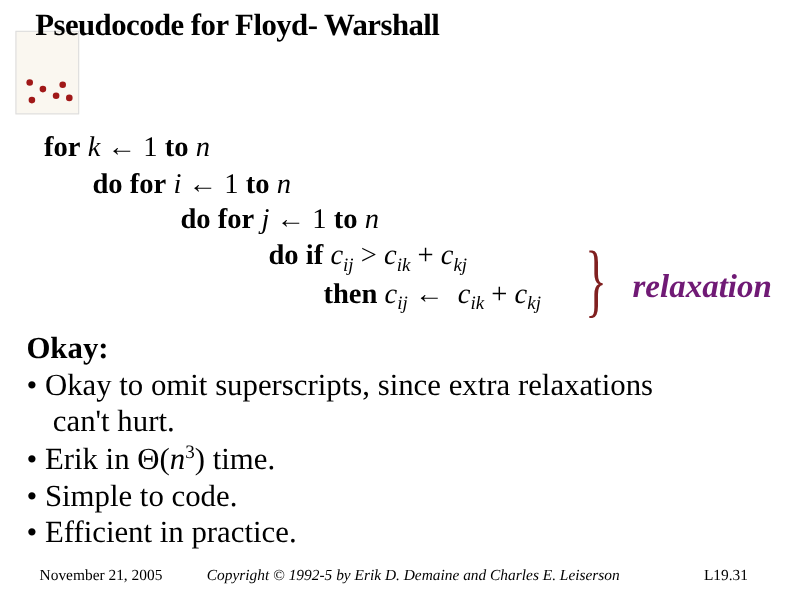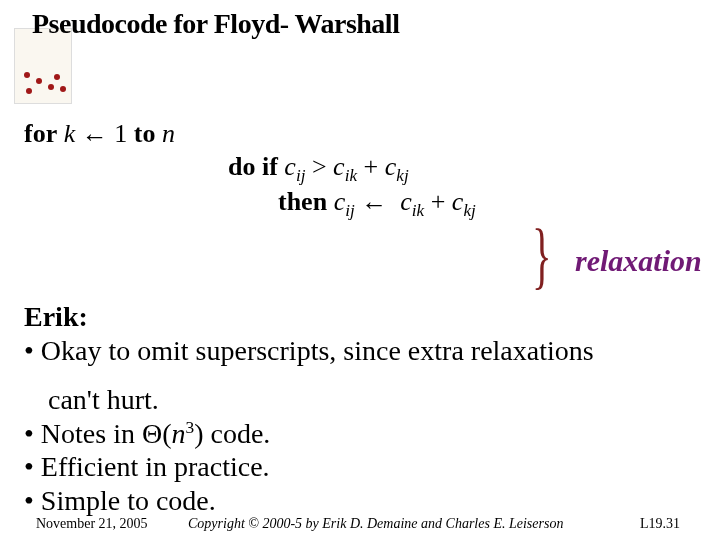--- a/index.html
+++ b/index.html
@@ -59,21 +59,21 @@
     .book-dots span:nth-child(1){top:2px;left:4px;}
     .book-dots span:nth-child(2){top:8px;left:16px;}
     .book-dots span:nth-child(3){top:14px;left:28px;}
     .book-dots span:nth-child(4){top:18px;left:6px;}
     .book-dots span:nth-child(5){top:4px;left:34px;}
     .book-dots span:nth-child(6){top:16px;left:40px;}
 
     .code {
       position: absolute;
       top: 118px;
-      left: 24px;
+      left: 40px;
       font-size: 26px;
       line-height: 1.25;
       color: #000;
     }
     .code .kw { font-weight: bold; font-style: normal; }
     .code .var { font-style: italic; }
     .code .sub { font-style: italic; font-size: 0.66em; vertical-align: sub; }
     .code .arrow { font-style: normal; }
     .indent1 { padding-left: 44px; }
     .indent2 { padding-left: 124px; }
@@ -106,21 +106,21 @@
       top: 300px;
       left: 24px;
       font-size: 28px;
       line-height: 1.2;
       color: #000;
       width: 670px;
     }
     .notes-heading { font-weight: bold; }
     .notes .italic { font-style: italic; }
     .notes .sup { font-size: 0.62em; vertical-align: super; }
-    .bullet-cont { padding-left: 24px; margin-top: 16px; }
+    .bullet-cont { padding-left: 24px; }
 
     .footer {
       position: absolute;
       bottom: 6px;
       left: 0;
       width: 718px;
       font-size: 14px;
       color: #000;
     }
     .footer-date { position: absolute; left: 36px; bottom: 0; }
@@ -139,20 +139,36 @@
     <span></span>
     <span></span>
 </div>
 
 <div class="title">Pseudocode for Floyd- Warshall</div>
 
 <div class="code">
   <div>
     <span class="kw">for</span>
     <span class="var">k</span>
+    <span class="arrow">←</span>
+    <span> 1</span>
+    <span class="kw">to</span>
+    <span class="var">n</span>
+  </div>
+  <div class="indent1">
+    <span class="kw">do for</span>
+    <span class="var">i</span>
+    <span class="arrow">←</span>
+    <span> 1</span>
+    <span class="kw">to</span>
+    <span class="var">n</span>
+  </div>
+  <div class="indent2">
+    <span class="kw">do for</span>
+    <span class="var">j</span>
     <span class="arrow">←</span>
     <span> 1</span>
     <span class="kw">to</span>
     <span class="var">n</span>
   </div>
   <div class="indent3">
     <span class="kw">do if</span>
     <span class="var">c</span><span class="sub">ij</span>
     <span>&gt;</span>
     <span class="var">c</span><span class="sub">ik</span>
@@ -166,27 +182,27 @@
     &nbsp;<span class="var">c</span><span class="sub">ik</span>
     <span>+</span>
     <span class="var">c</span><span class="sub">kj</span>
   </div>
 </div>
 
 <div class="brace">}</div>
 <div class="relaxation">relaxation</div>
 
 <div class="notes">
-  <div class="notes-heading">Erik:</div>
+  <div class="notes-heading">Okay:</div>
   <div>• Okay to omit superscripts, since extra relaxations</div>
   <div class="bullet-cont">can't hurt.</div>
   <div>
-    <span>• Notes in </span><span>Θ(</span><span class="italic">n</span><span class="sup">3</span><span>) code.</span>
-  </div>
+    <span>• Erik in </span><span>Θ(</span><span class="italic">n</span><span class="sup">3</span><span>) time.</span>
+  </div>
+  <div>• Simple to code.</div>
   <div>• Efficient in practice.</div>
-  <div>• Simple to code.</div>
 </div>
 
 <div class="footer">
   <div class="footer-date">November 21, 2005</div>
-  <div class="footer-copy">Copyright © 2000-5 by Erik D. Demaine and Charles E. Leiserson</div>
+  <div class="footer-copy">Copyright © 1992-5 by Erik D. Demaine and Charles E. Leiserson</div>
   <div class="footer-page">L19.31</div>
 </div>
 
 </body></html>

